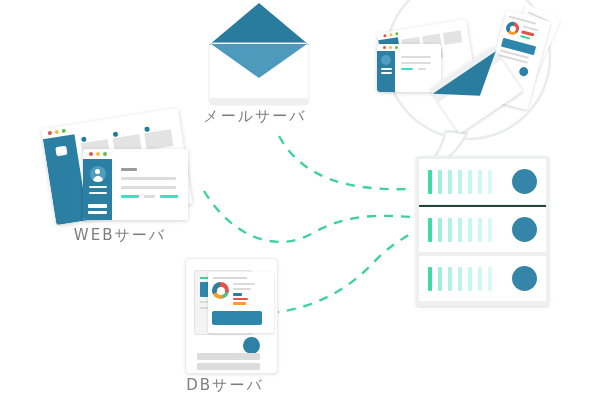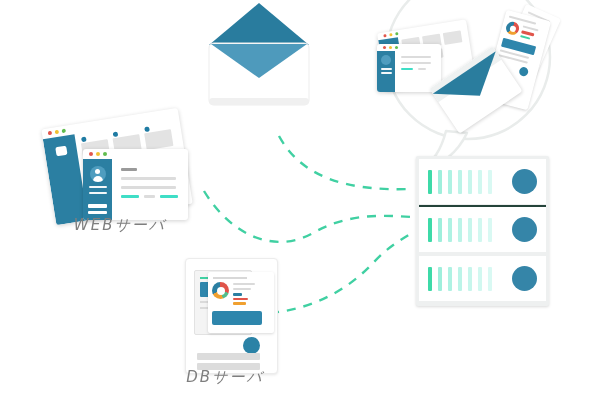--- a/index.html
+++ b/index.html
@@ -119,20 +119,21 @@
   </svg>
 
   <div class="mail-wrap">
     <svg viewBox="0 0 102 104" width="102" height="104">
       <polygon points="1,43 51,1 101,43" fill="#297c9e"></polygon>
       <rect x="1" y="41" width="100" height="62" rx="5" fill="#ffffff" stroke="#ededed" stroke-width="1"></rect>
       <rect x="1" y="96" width="100" height="7" rx="3.5" fill="#f0f0f0"></rect>
       <polygon points="3,42 99,42 51,76" fill="#4e9abc"></polygon>
     </svg>
   </div>
+  <div class="node-label" style="left:175px;top:107px;width:160px;">メールサーバ</div>
 
   <div class="win" style="left:48px;top:118px;width:138px;height:97px;transform:rotate(-9deg);">
     <div class="titlebar">
       <span class="tdot r"></span>
       <span class="tdot y"></span>
       <span class="tdot g"></span>
     </div>
     <div class="win-body">
       <div class="sidebar" style="width:32px;">
         <div class="thumb"></div>
@@ -179,21 +180,21 @@
         <div class="ln w55"></div>
         <div class="ln w55"></div>
         <div class="accent-row">
           <div class="a" style="width:18px;background:#3fdec6;"></div>
           <div class="a" style="width:11px;background:#dcdcdc;"></div>
           <div class="a" style="width:18px;background:#3fdec6;"></div>
         </div>
       </div>
     </div>
   </div>
-  <div class="node-label" style="left:40px;top:216px;width:160px;font-style:italic;">WEBサーバ</div>
+  <div class="node-label" style="left:40px;top:226px;width:160px;">WEBサーバ</div>
 
   <div class="db-card">
     <div class="db-panel-back">
       <div class="tl"></div>
       <div class="fold"></div>
       <div class="gl"></div>
       <div class="gl"></div>
     </div>
     <div class="db-panel-front">
       <div class="db-topline"></div>
@@ -206,21 +207,21 @@
           <div class="mini-bar" style="width:15px;background:#e0544a;"></div>
           <div class="mini-bar" style="width:13px;background:#f0a030;"></div>
         </div>
       </div>
       <div class="db-btn"></div>
     </div>
     <div class="db-circle"></div>
     <div class="db-bar" style="top:94px;"></div>
     <div class="db-bar" style="top:104px;"></div>
   </div>
-  <div class="node-label" style="left:150px;top:368px;width:150px;font-style:italic;">DBサーバ</div>
+  <div class="node-label" style="left:150px;top:376px;width:150px;">DBサーバ</div>
 
   <div class="rack">
     <div class="rack-row" style="top:3px;">
       <div class="bars">
         <div class="vbar vb1"></div>
         <div class="vbar vb2"></div>
         <div class="vbar vb3"></div>
         <div class="vbar vb4"></div>
         <div class="vbar vb5"></div>
         <div class="vbar vb6"></div>

